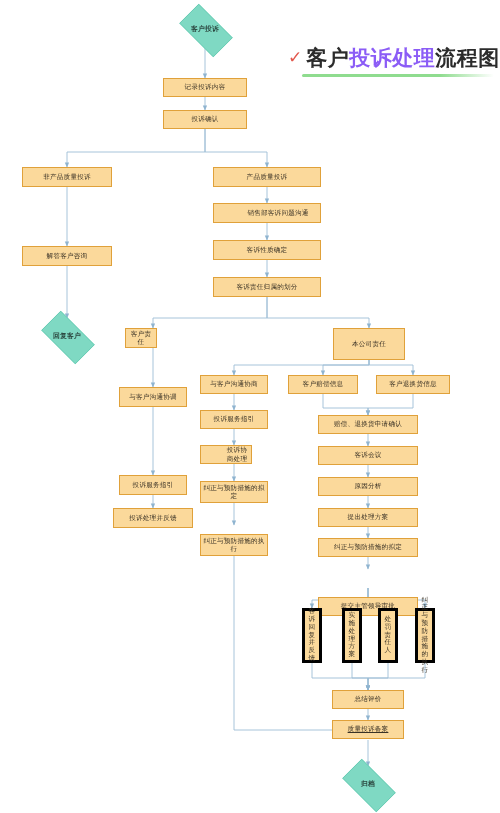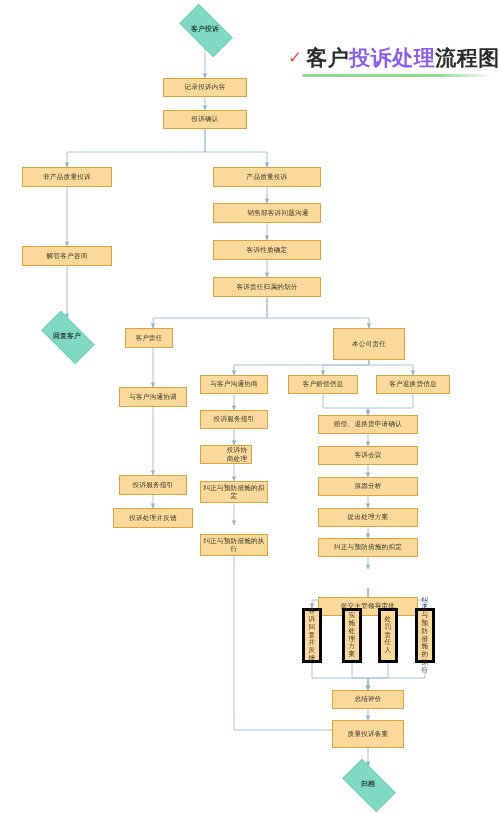--- a/index.html
+++ b/index.html
@@ -224,21 +224,21 @@
 
   <div class="node proc" style="left:213px;top:277px;width:108px;height:20px;">
     <span>客诉责任归属的划分</span>
   </div>
 
   <div class="node term" style="left:34px;top:318px;width:66px;height:37px;">
     <span class="dia"></span>
     <span class="dlabel">回复客户</span>
   </div>
 
-  <div class="node proc" style="left:125px;top:328px;width:48px;height:20px;">
+  <div class="node proc" style="left:125px;top:328px;width:32px;height:20px;">
     <span>客户责任</span>
   </div>
 
   <div class="node proc" style="left:333px;top:328px;width:72px;height:32px;">
     <span>本公司责任</span>
   </div>
 
   <div class="node proc" style="left:119px;top:387px;width:68px;height:20px;">
     <span>与客户沟通协调</span>
   </div>
@@ -316,21 +316,21 @@
   </div>
 
   <div class="node proc-v" style="left:415px;top:608px;width:20px;height:55px;">
     <span>纠正与预防措施的执行</span>
   </div>
 
   <div class="node proc" style="left:332px;top:690px;width:72px;height:19px;">
     <span>总结评价</span>
   </div>
 
-  <div class="node proc" style="left:332px;top:720px;width:72px;height:28px;">
+  <div class="node proc" style="left:332px;top:720px;width:72px;height:19px;text-decoration:underline;">
     <span>质量投诉备案</span>
   </div>
 
   <div class="node term" style="left:335px;top:766px;width:66px;height:37px;">
     <span class="dia"></span>
     <span class="dlabel">归档</span>
   </div>
 
 </div>
 

